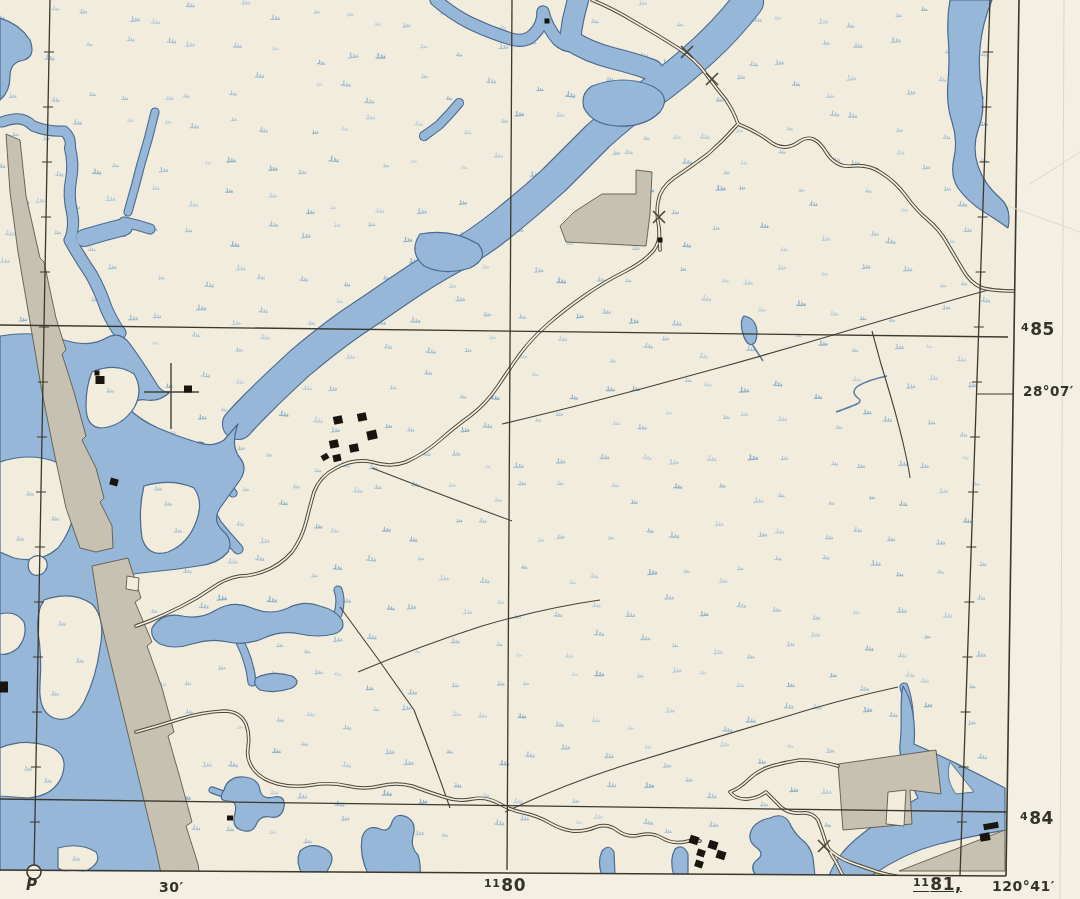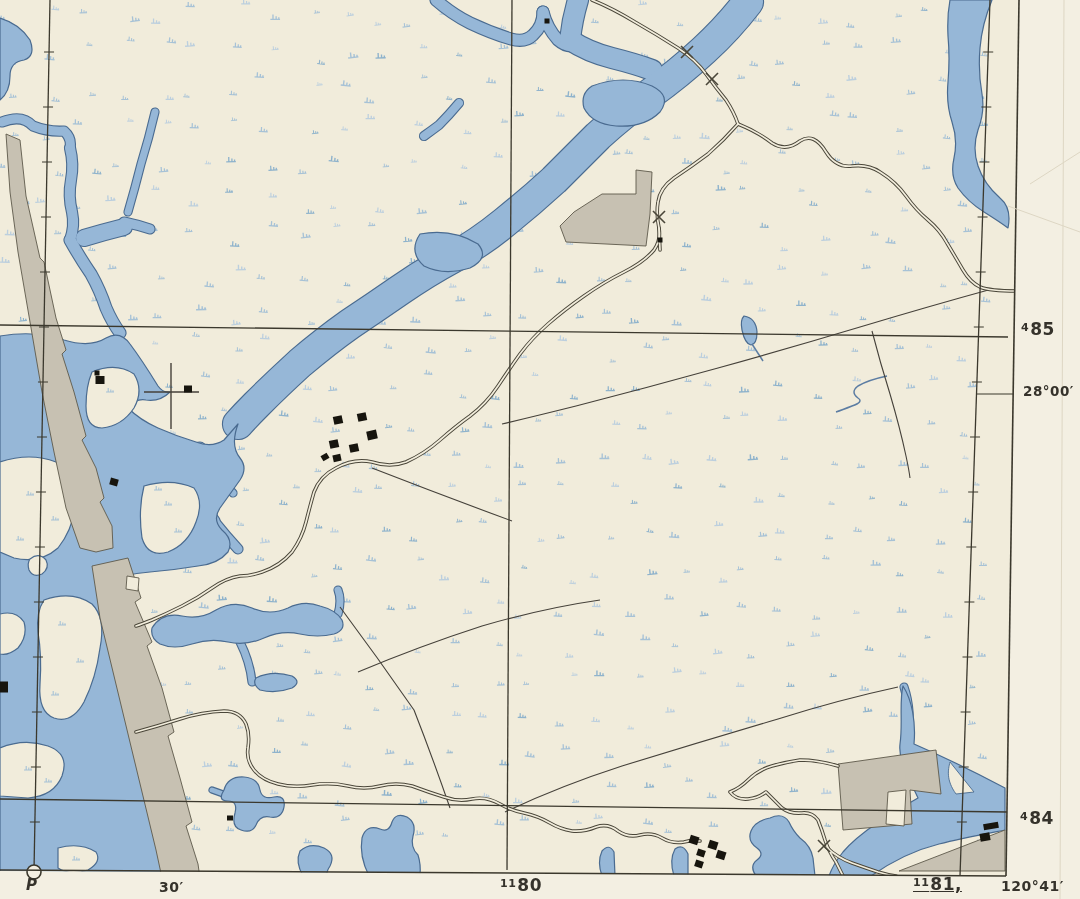--- a/index.html
+++ b/index.html
@@ -9,23 +9,23 @@
   .lbl{position:absolute;white-space:nowrap;color:#35322b;font-family:"DejaVu Sans",sans-serif;
        font-weight:600;letter-spacing:.5px;user-select:none;}
   .big{font-size:17px;}
   .med{font-size:13.5px;}
   .sup{font-size:11px;position:relative;top:-4px;margin-right:1px;font-weight:600;}
   #lbl-485{left:1021px;top:319px;}
   #lbl-2800{left:1023px;top:383px;}
   #lbl-484{left:1020px;top:808px;}
   #lbl-P{left:26px;top:876px;font-style:italic;font-size:15px;font-weight:700;}
   #lbl-40{left:159px;top:879px;font-size:14px;}
-  #lbl-1180{left:500px;top:875px;}
+  #lbl-1180{left:484px;top:875px;}
   #lbl-1181{left:913px;top:874px;text-decoration:underline;}
-  #lbl-12041{left:992px;top:878px;font-size:14px;margin-left:9px;}
+  #lbl-12041{left:992px;top:878px;font-size:14px;}
 </style>
 </head>
 <body>
 
 <div id="stage">
   <svg id="map-svg" viewBox="0 0 1080 899" xmlns="http://www.w3.org/2000/svg">
       <g>
         <rect x="0" y="0" width="1080" height="899" fill="#f1ecdb"></rect>
       </g>
       <g>
@@ -839,21 +839,21 @@
         <path d="M 0 870 L 1006 876" fill="none" stroke="#3b382d" stroke-width="1.6"></path>
         <path d="M 976 394 L 1014 394" fill="none" stroke="#3b382d" stroke-width="1.2"></path>
         <path d="M 1008 206 L 1080 232" fill="none" stroke="#ddd6c3" stroke-width="1"></path>
         <path d="M 1030 184 L 1080 152" fill="none" stroke="#ddd6c3" stroke-width="1"></path>
         <path d="M 1064 0 L 1060 899" fill="none" stroke="#ddd6c3" stroke-width="1"></path>
       </g>
     </svg>
 
   <div class="lbl big" id="lbl-485"><span class="sup">4</span><span>85</span></div>
 
-  <div class="lbl med" id="lbl-2800">28°00′</div>
+  <div class="lbl med" id="lbl-2800">28°07′</div>
 
   <div class="lbl big" id="lbl-484"><span class="sup">4</span><span>84</span></div>
 
   <div class="lbl" id="lbl-P">P</div>
 
   <div class="lbl" id="lbl-40">30′</div>
 
   <div class="lbl big" id="lbl-1180"><span class="sup">11</span><span>80</span></div>
 
   <div class="lbl big" id="lbl-1181"><span class="sup">11</span><span>81,</span></div>

